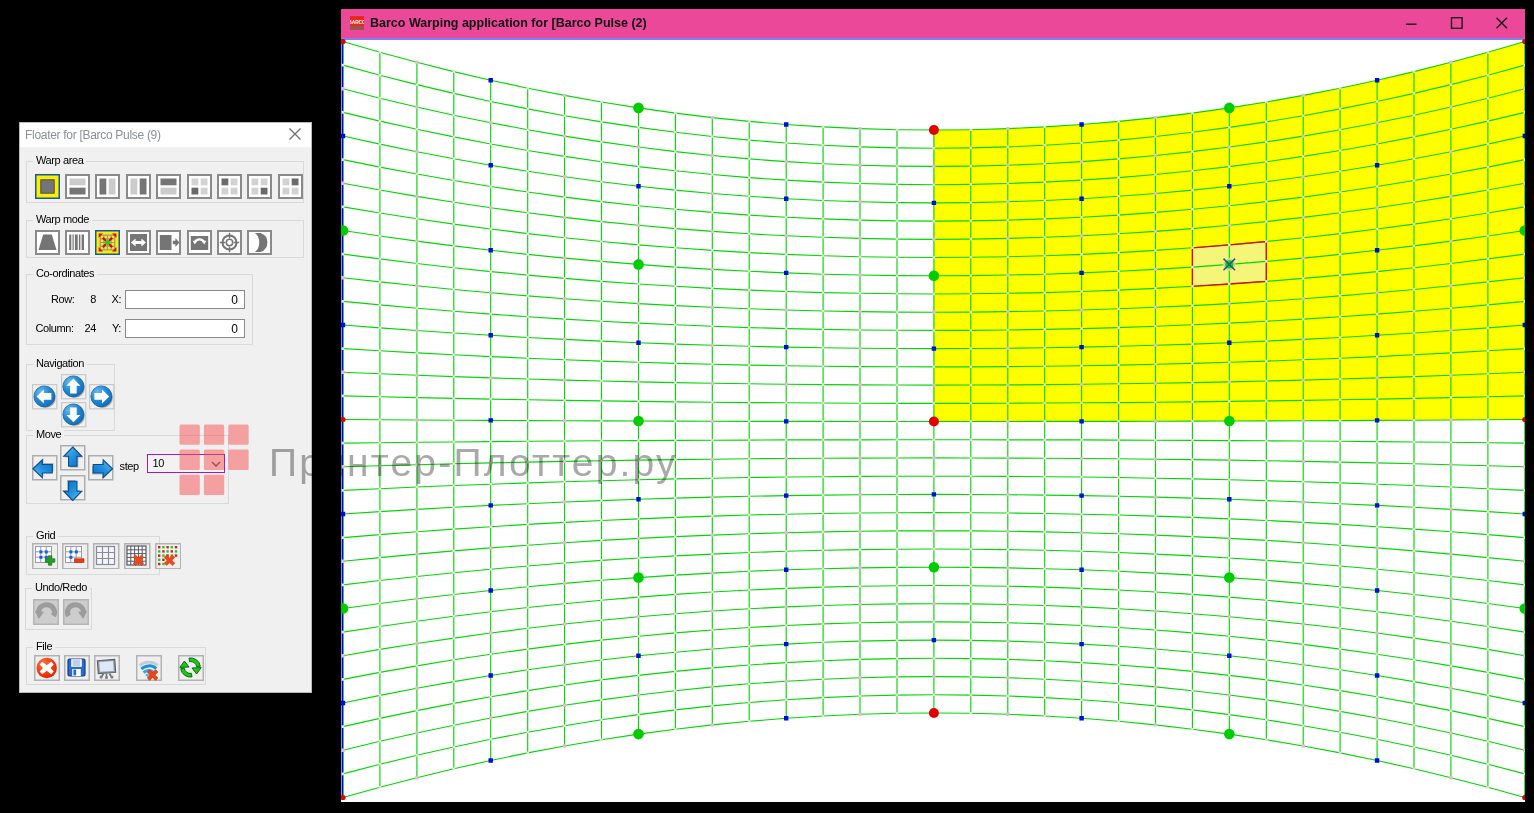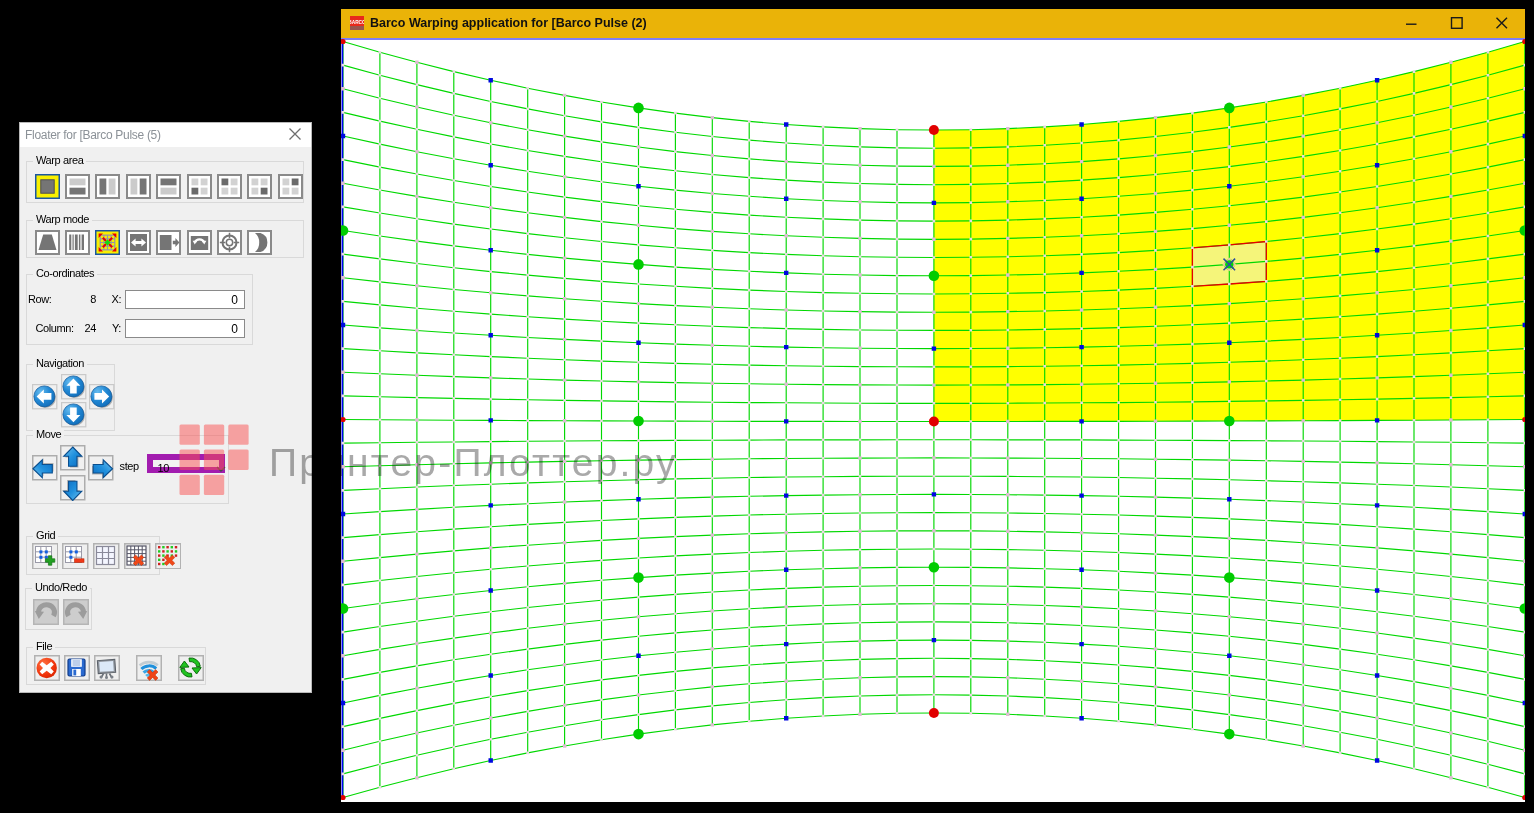--- a/index.html
+++ b/index.html
@@ -1,18 +1,18 @@
 <!DOCTYPE html>
 <html><head><meta charset="utf-8"><style>
 html,body{margin:0;padding:0;background:#000;width:1534px;height:813px;overflow:hidden;
 font-family:"Liberation Sans",sans-serif;-webkit-font-smoothing:antialiased}
 *{box-sizing:border-box}
 .abs{position:absolute}
 #mainwin{position:absolute;left:341px;top:9px;width:1184px;height:793px;background:#fff}
-#mtitle{position:absolute;left:0;top:0;width:100%;height:29px;background:#eab308}
+#mtitle{position:absolute;left:0;top:0;width:100%;height:29px;background:#ec4899}
 #mtext{position:absolute;left:29px;top:7px;font-size:12.5px;font-weight:600;color:#111}
 #floater{position:absolute;left:19px;top:122px;width:293px;height:571px;background:#f0f0f0;border:1px solid #b9b9b9}
 #ftitle{position:absolute;left:0;top:0;width:100%;height:24px;background:#fff}
 #ftext{position:absolute;left:5px;top:5px;font-size:12px;letter-spacing:-0.3px;color:#8b9197}
 .grp{position:absolute;border:1px solid #d9d9d9}
 .grp>span{position:absolute;left:6px;top:-8px;background:#f0f0f0;padding:0 3px;font-size:11px;letter-spacing:-0.4px;color:#000;white-space:nowrap}
 .ib{position:absolute}
 label,span{white-space:nowrap}
 .inp{position:absolute;background:#fff;border:1px solid #8a8a8a;font-size:12px;color:#000;text-align:right;padding:2px 6px 0 0}
 .lbl{position:absolute;font-size:11px;letter-spacing:-0.4px;color:#000}
@@ -69,21 +69,21 @@
 <circle cx="1524.8" cy="419.5" r="2.6" fill="#e10000"></circle>
 <circle cx="343" cy="797.5" r="2.6" fill="#e10000"></circle>
 <circle cx="933.9" cy="713" r="5" fill="#e10000"></circle>
 <circle cx="1524.8" cy="797.5" r="2.6" fill="#e10000"></circle>
 <rect x="1224.4" y="259.5" width="9.8" height="9.8" fill="#e9c89c" transform="rotate(45 1229.3 264.4)"></rect>
 <circle cx="1229.3" cy="264.4" r="4.2" fill="#00dd00"></circle>
 <path d="M1223.5,258.6L1235.1,270.2M1235.1,258.6L1223.5,270.2" stroke="#2d4f9e" stroke-width="1.5" fill="none"></path>
 </svg>
 <div id="floater">
     <div id="ftitle">
-      <div id="ftext">Floater for [Barco Pulse (5)</div>
+      <div id="ftext">Floater for [Barco Pulse (9)</div>
       <svg class="abs" style="left:269px;top:5px" width="12" height="12" viewBox="0 0 12 12">
         <path d="M0.5,0.5L11.5,11.5M11.5,0.5L0.5,11.5" stroke="#6e6e6e" stroke-width="1.3"></path>
       </svg>
     </div>
     <div class="grp" style="left:6px;top:96.5px;width:278px;height:38.5px">
       <span>Warp mode</span>
       <div class="ib" style="left:7.5px;top:9.5px"><svg width="25" height="25" viewBox="0 0 25 25" style="">
           <rect x="1" y="1" width="23" height="23" fill="#ffffff" stroke="#8a8a8a" stroke-width="2"></rect>
           <path d="M3.5,20L8.2,4.5H16.8L21.5,20Z" fill="#757575"></path>
         </svg></div>
@@ -183,21 +183,21 @@
       <div class="ib" style="left:250.7px;top:11.5px"><svg width="25" height="25" viewBox="0 0 25 25" style="">
           <rect x="1" y="1" width="23" height="23" fill="#ffffff" stroke="#8a8a8a" stroke-width="2"></rect>
           <rect x="4.5" y="4.5" width="6.8" height="6.8" fill="#d2d2d2"></rect>
           <rect x="13.7" y="4.5" width="6.8" height="6.8" fill="#6a6a6a"></rect>
           <rect x="4.5" y="13.7" width="6.8" height="6.8" fill="#d2d2d2"></rect>
           <rect x="13.7" y="13.7" width="6.8" height="6.8" fill="#d2d2d2"></rect>
         </svg></div>
     </div>
     <div class="grp" style="left:6px;top:151px;width:227px;height:71px">
       <span>Co-ordinates</span>
-      <div class="lbl" style="left:1px;top:18px">Row:</div>
+      <div class="lbl" style="left:24px;top:18px">Row:</div>
       <div class="lbl" style="left:55px;top:18px;width:14px;text-align:right">8</div>
       <div class="lbl" style="left:84.5px;top:18px">X:</div>
       <div class="inp" style="left:98px;top:15px;width:120px;height:19px">0</div>
       <div class="lbl" style="left:8.5px;top:47px">Column:</div>
       <div class="lbl" style="left:55px;top:47px;width:14px;text-align:right">24</div>
       <div class="lbl" style="left:85px;top:47px">Y:</div>
       <div class="inp" style="left:98px;top:44px;width:120px;height:19px">0</div>
     </div>
     <div class="grp" style="left:6px;top:241px;width:89px;height:66.5px">
       <span>Navigation</span>
@@ -306,21 +306,21 @@
               <stop offset="1" stop-color="#0c6cc0"></stop>
             </linearGradient>
           </defs>
           <rect x="0.75" y="0.75" width="24" height="24" fill="#f0f0f0" stroke="#adadad" stroke-width="1.5"></rect>
           <g transform="rotate(180 12.75 13.75)">
             <path d="M14.2,3.2l9,9.3h-4.8v10h-8.4v-10H5.2z" fill="rgba(80,80,80,0.4)"></path>
             <path d="M12.75,2l9,9.3h-4.8v10h-8.4v-10H3.75z" fill="url(#mb)" stroke="#0a4e8e" stroke-width="1.1"></path>
           </g>
         </svg></div>
       <div class="lbl" style="left:92.6px;top:23.5px">step</div>
-      <div class="abs" style="left:119.5px;top:18.3px;width:78.5px;height:19px;background:#f2f2f2;border:6px solid #a21caf">
+      <div class="abs" style="left:119.5px;top:18.3px;width:78.5px;height:19px;background:#f2f2f2;border:1px solid #a21caf">
         <div class="lbl" style="left:5px;top:2px">10</div>
         <svg class="abs" style="left:63px;top:6px" width="10" height="7" viewBox="0 0 10 7">
           <path d="M1,1L5,5L9,1" stroke="#4a4a4a" stroke-width="1.4" fill="none"></path>
         </svg>
       </div>
     </div>
     <div class="grp" style="left:6px;top:413px;width:134px;height:38.5px">
       <span>Grid</span>
       <div class="ib" style="left:4.6px;top:5.5px"><svg width="26.5" height="26.5" viewBox="0 0 26.5 26.5" style="">
           <rect x="0.75" y="0.75" width="25" height="25" fill="#efefef" stroke="#b2b2b2" stroke-width="1.5"></rect>

